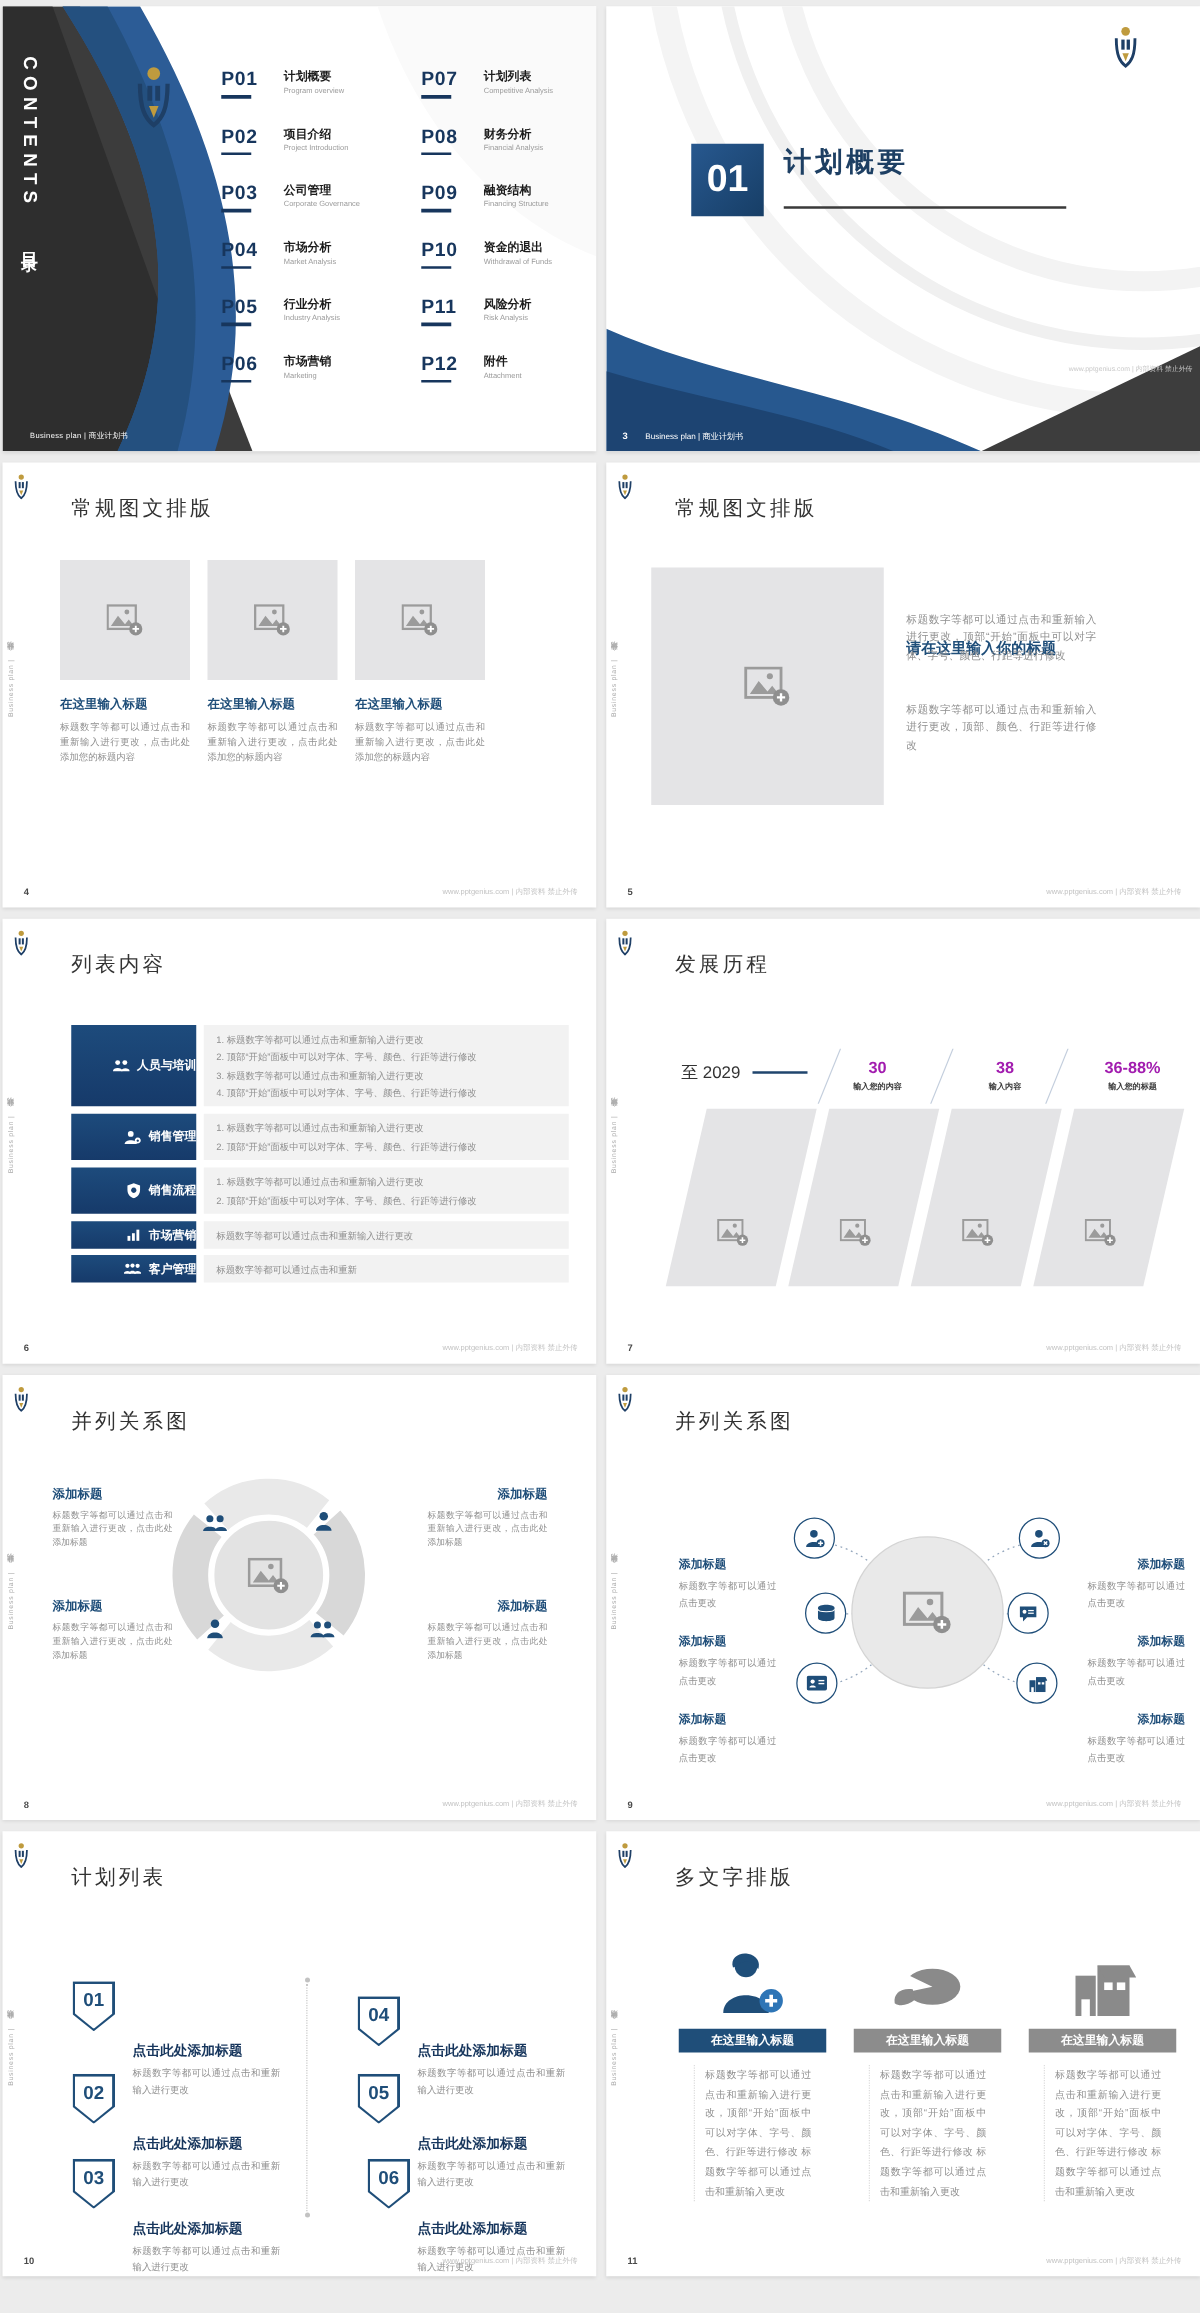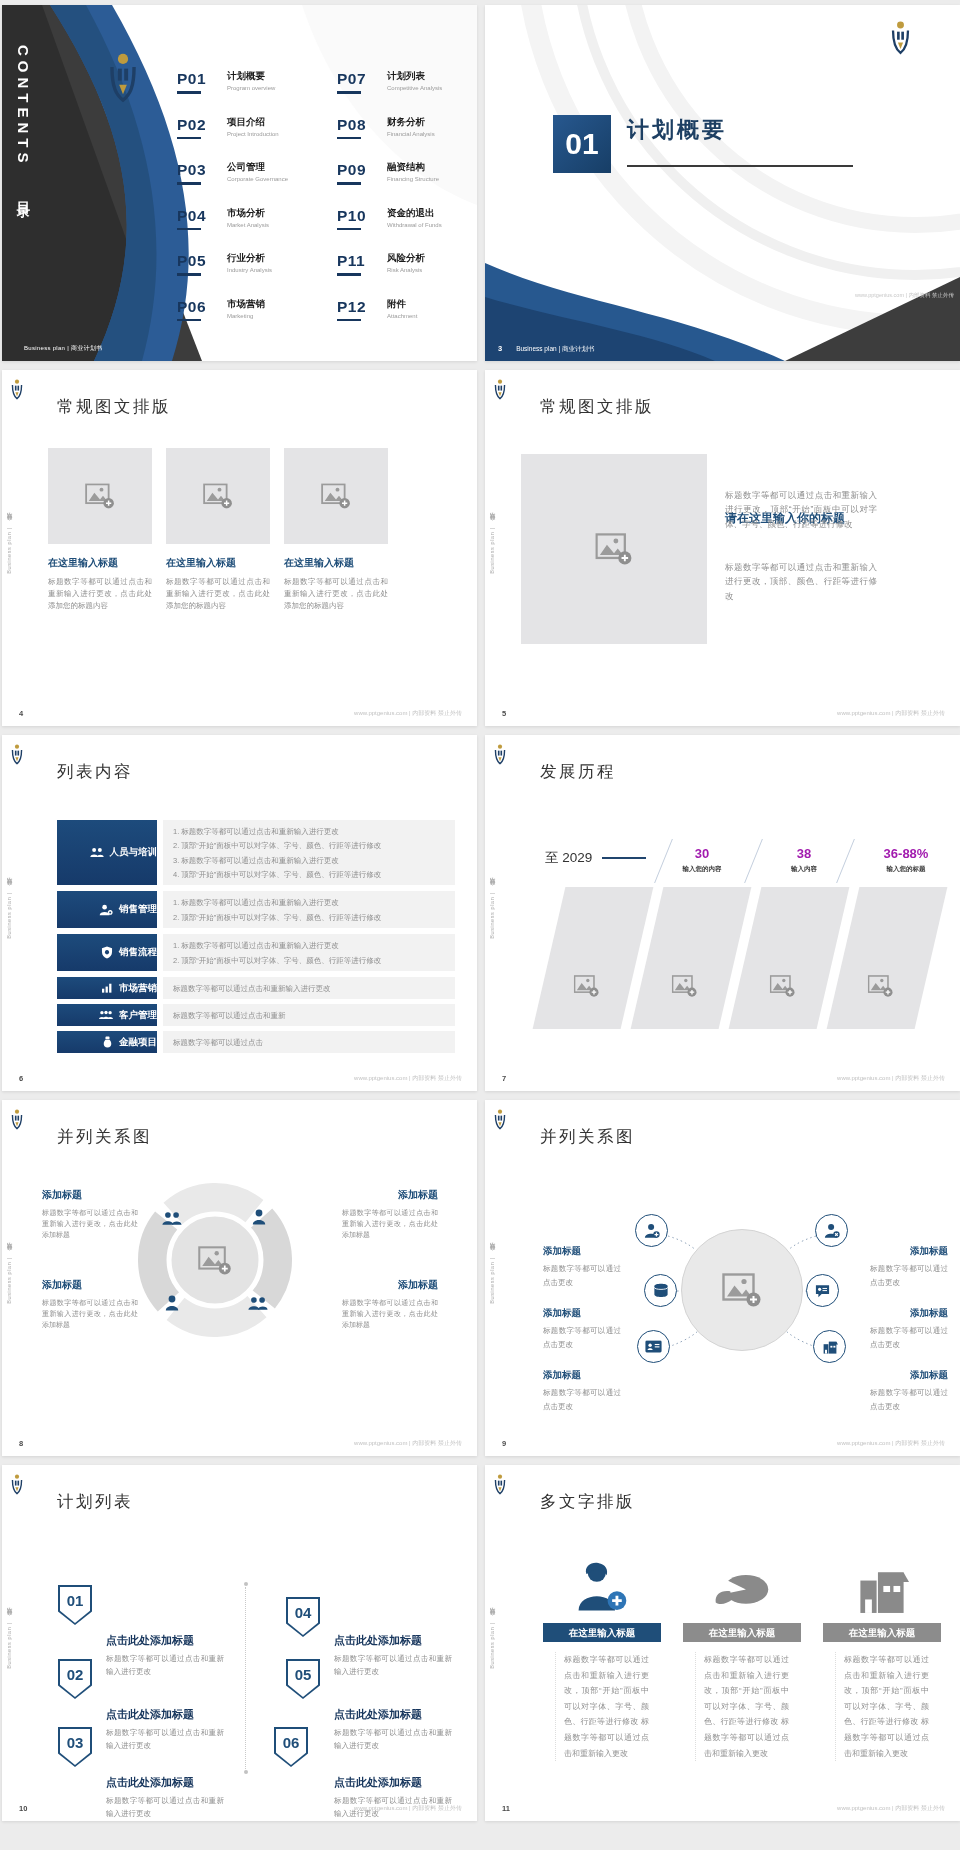--- a/index.html
+++ b/index.html
@@ -13,21 +13,21 @@
   .sidecap{position:absolute;left:3px;top:50%;transform:translateY(-50%) rotate(180deg);writing-mode:vertical-rl;font-size:5.5px;color:#a9a9a9;letter-spacing:.6px;white-space:nowrap;}
   .wtitle{position:absolute;left:55px;top:26px;font-size:16.5px;color:#333;letter-spacing:2.5px;}
   .pg{position:absolute;left:17px;bottom:8px;font-size:7.5px;color:#4a4a4a;font-weight:bold;}
   .site{position:absolute;right:15px;bottom:8px;font-size:6px;color:#c2c2c2;}
   .ph{background:#e4e4e6;display:flex;align-items:center;justify-content:center;}
   .hd{color:#1f4e79;font-weight:bold;margin-top:46px;}
   .bd{color:#8f8f8f;text-align:justify;}
   
   .s1-vert{position:absolute;left:12px;top:40px;writing-mode:vertical-lr;color:#fff;font-weight:bold;font-size:15px;letter-spacing:5px;}
   .s1-sub{font-size:13.5px;letter-spacing:3px;margin-top:14px;}
-  .toc-col{position:absolute;top:50px;width:150px;margin-top:15px;}
+  .toc-col{position:absolute;top:50px;width:150px;}
   .ti{display:flex;gap:8px;height:45.5px;}
   .tn{width:42px;}
   .tn b{font-size:15.5px;color:#17365d;letter-spacing:.5px;}
   .tu{display:block;width:24px;height:2.5px;background:#17365d;margin-top:3px;}
   .tt b{display:block;font-size:9.5px;color:#1b1b1b;}
   .tt em{display:block;font-style:normal;font-size:6px;color:#9b9b9b;margin-top:2px;}
   .s1-foot{position:absolute;left:22px;bottom:8px;color:#fff;font-size:6px;letter-spacing:.3px;}
   
   .numbox{position:absolute;left:68px;top:110px;width:58px;height:58px;background:linear-gradient(135deg,#27588f,#173e66);color:#fff;font-size:30px;font-weight:bold;display:flex;align-items:center;justify-content:center;}
   .sec-title{position:absolute;left:142px;top:110px;font-size:22px;font-weight:bold;color:#1d3f63;letter-spacing:3px;}
@@ -433,31 +433,20 @@
     </div>
     <div class="lrow" style="top:269px;height:22px;">
       <div class="lbtn">
           <svg width="14" height="10" viewBox="0 0 24 16" style="color:#fff">
             <use href="#sym-users3"></use>
           </svg>
           <span>客户管理</span>
         </div>
       <div class="lpanel">
         <div class="ln">标题数字等都可以通过点击和重新</div>
-      </div>
-    </div>
-    <div class="lrow" style="top:296px;height:22px;">
-      <div class="lbtn">
-          <svg width="11" height="12" viewBox="0 0 15 17" style="color:#fff">
-            <use href="#sym-bag"></use>
-          </svg>
-          <span>金融项目</span>
-        </div>
-      <div class="lpanel">
-        <div class="ln">标题数字等都可以通过点击</div>
       </div>
     </div>
     <div class="pg">6</div>
     <div class="site">www.pptgenius.com | 内部资料 禁止外传</div>
   </div>
 
   <div class="slide">
     <svg class="logo-sm">
         <use href="#sym-logo"></use>
       </svg>
@@ -665,21 +654,21 @@
     </div>
     <div class="badge" style="left:284px;top:194px;">
         <div class="b-out"></div>
         <div class="b-in"></div>
         <div class="b-num">05</div>
       </div>
     <div class="pitem" style="left:332px;top:196px;">
       <div class="hd">点击此处添加标题</div>
       <div class="bd">标题数字等都可以通过点击和重新输入进行更改</div>
     </div>
-    <div class="badge" style="left:272px;top:262px;">
+    <div class="badge" style="left:292px;top:262px;">
         <div class="b-out"></div>
         <div class="b-in"></div>
         <div class="b-num">06</div>
       </div>
     <div class="pitem" style="left:332px;top:264px;">
       <div class="hd">点击此处添加标题</div>
       <div class="bd">标题数字等都可以通过点击和重新输入进行更改</div>
     </div>
     <div class="pg">10</div>
     <div class="site">www.pptgenius.com | 内部资料 禁止外传</div>

